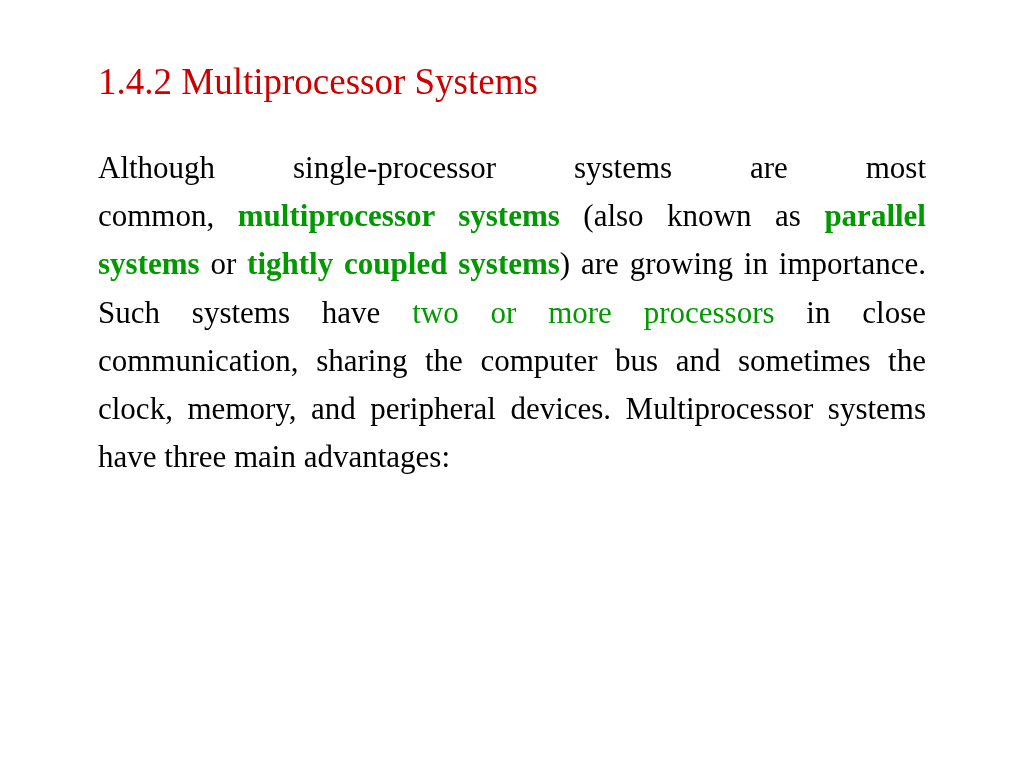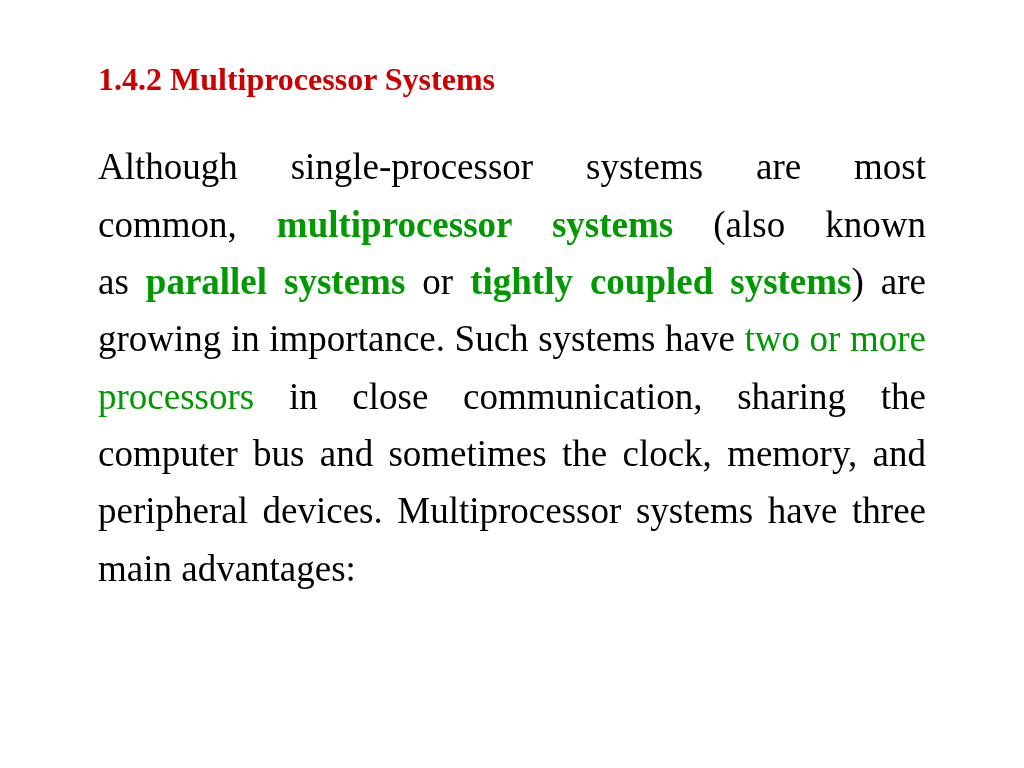--- a/index.html
+++ b/index.html
@@ -17,29 +17,29 @@
       justify-content: center;
       font-family: "Times New Roman", Times, serif;
     }
 
     .slide-container {
       width: 980px;
       padding: 60px 76px 60px 76px;
     }
 
     .title {
-      font-size: 32px;
-      font-weight: bold;
+      font-size: 37px;
+      font-weight: normal;
       color: #cc0000;
       margin-bottom: 40px;
       line-height: 1.2;
     }
 
     .body-text {
-      font-size: 37px;
+      font-size: 31px;
       line-height: 1.55;
       color: #000000;
       text-align: justify;
     }
 
     .green-bold {
       color: #009900;
       font-weight: bold;
     }
 

